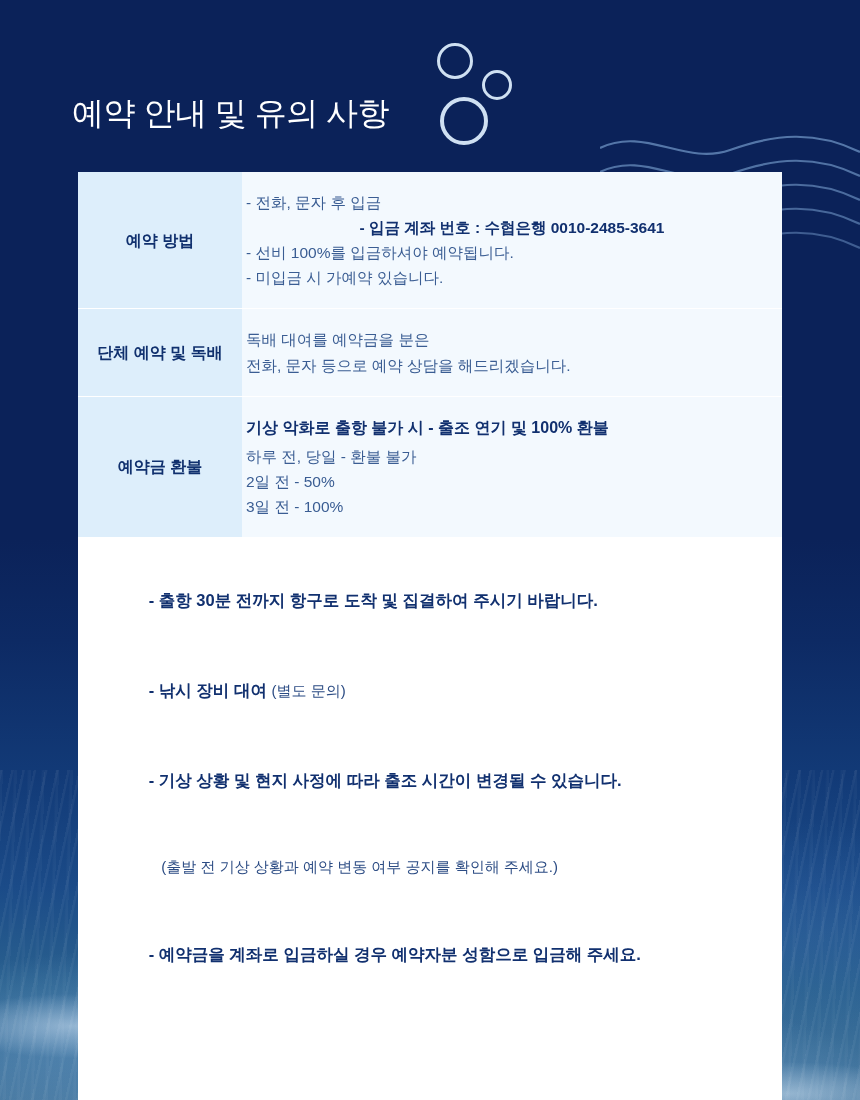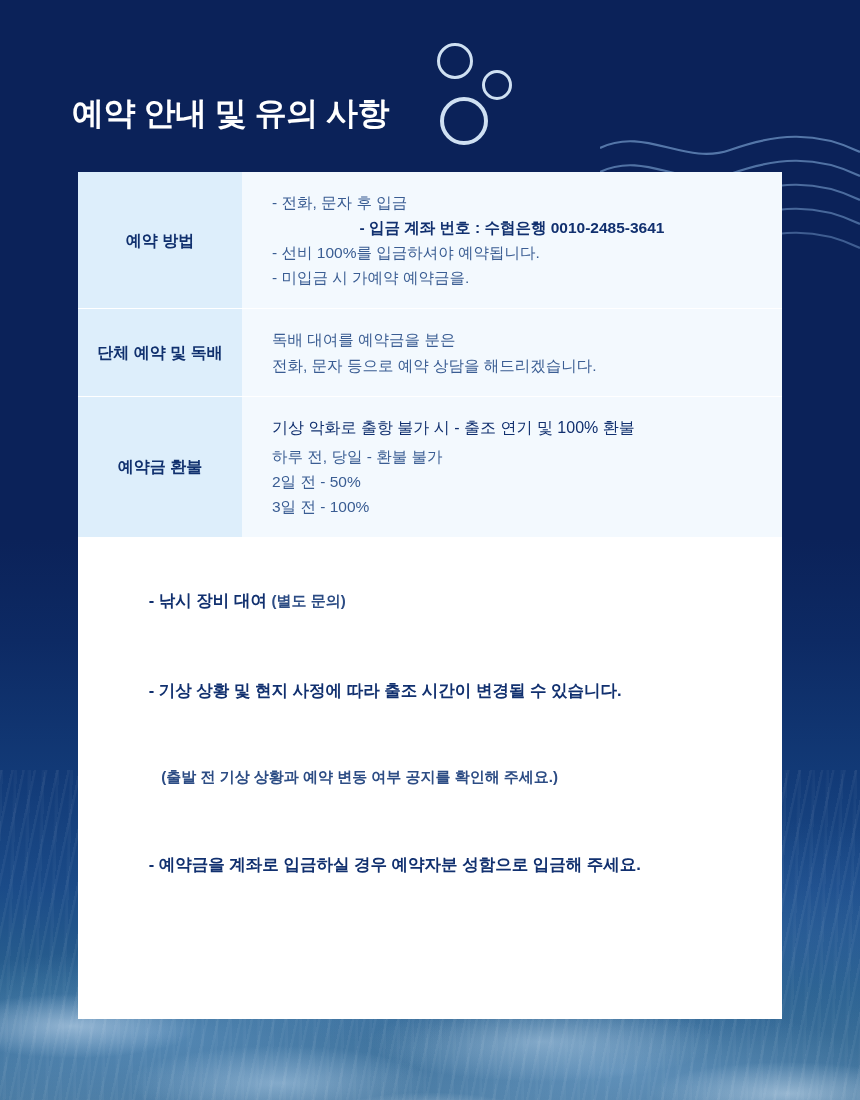--- a/index.html
+++ b/index.html
@@ -76,21 +76,21 @@
   .bubble.b1 { width: 30px; height: 30px; left: 437px; top: 43px; border-width: 3px; }
   .bubble.b2 { width: 24px; height: 24px; left: 482px; top: 70px; border-width: 3px; }
   .bubble.b3 { width: 40px; height: 40px; left: 440px; top: 97px; border-width: 4px; }
   
   .heading {
     position: absolute;
     left: 72px;
     top: 92px;
     color: #ffffff;
     font-size: 32px;
-    font-weight: bold;
+    font-weight: normal;
     letter-spacing: -0.5px;
   }
   
   .card {
     position: absolute;
     left: 78px;
     top: 172px;
     width: 704px;
     background: #ffffff;
   }
@@ -108,56 +108,56 @@
     color: #10306e;
     font-size: 16px;
     font-weight: bold;
     text-align: center;
     vertical-align: middle;
     line-height: 1.45;
     padding: 18px 6px;
   }
   .td-cell {
     background: #f3f9fe;
-    padding: 18px 30px;
+    padding: 18px 4px;
     vertical-align: middle;
   }
   .line {
     color: #3a5d93;
     font-size: 15.5px;
     line-height: 1.62;
     white-space: pre;
   }
   .line.bold {
     font-weight: bold;
     color: #11306f;
     text-align: center;
   }
   .line.strong-head {
-    font-weight: normal;
+    font-weight: bold;
     color: #11306f;
     font-size: 16px;
     margin-bottom: 3px;
   }
   
   .notes {
     background: #ffffff;
     padding: 26px 34px 34px 34px;
   }
   .note {
     display: block;
     font-size: 16.5px;
     color: #11306f;
     font-weight: bold;
     line-height: 1.5;
     margin-bottom: 16px;
     white-space: pre-wrap;
   }
   .note .sub {
-    font-weight: bold;
+    font-weight: normal;
     color: #2c4c84;
     font-size: 15px;
     margin-top: 12px;
   }
   .note.indent {
     padding-left: 16px;
     font-weight: normal;
     color: #2c4c84;
     font-size: 15px;
   }
@@ -188,21 +188,21 @@
 
   <div class="card">
     <table class="table">
       <tbody>
         <tr>
           <td class="th-cell">예약 방법</td>
           <td class="td-cell">
             <div class="line">- 전화, 문자 후 입금</div>
             <div class="line bold">- 입금 계좌 번호 : 수협은행 0010-2485-3641</div>
             <div class="line">- 선비 100%를 입금하셔야 예약됩니다.</div>
-            <div class="line">- 미입금 시 가예약 예약금을.</div>
+            <div class="line">- 미입금 시 가예약 있습니다.</div>
           </td>
         </tr>
         <tr>
           <td class="th-cell">단체 예약
 및 독배</td>
           <td class="td-cell">
             <div class="line">독배 대여를 예약금을 분은</div>
             <div class="line">전화, 문자 등으로 예약 상담을 해드리겠습니다.</div>
           </td>
         </tr>
@@ -213,20 +213,23 @@
             <div class="line">하루 전, 당일 - 환불 불가</div>
             <div class="line">2일 전 - 50%</div>
             <div class="line">3일 전 - 100%</div>
           </td>
         </tr>
       </tbody>
     </table>
 
     <div class="notes">
       <div class="note">
+        <span>- 출항 30분 전까지 항구로 도착 및 집결하여 주시기 바랍니다.</span><span class="sub"></span>
+      </div>
+      <div class="note">
         <span>- 낚시 장비 대여 </span><span class="sub">(별도 문의)</span>
       </div>
       <div class="note">
         <span>- 기상 상황 및 현지 사정에 따라 출조 시간이 변경될 수 있습니다.</span><span class="sub"></span>
       </div>
       <div class="note indent">
         <span></span><span class="sub">(출발 전 기상 상황과 예약 변동 여부 공지를 확인해 주세요.)</span>
       </div>
       <div class="note">
         <span>- 예약금을 계좌로 입금하실 경우 예약자분 성함으로 입금해 주세요.</span><span class="sub"></span>

